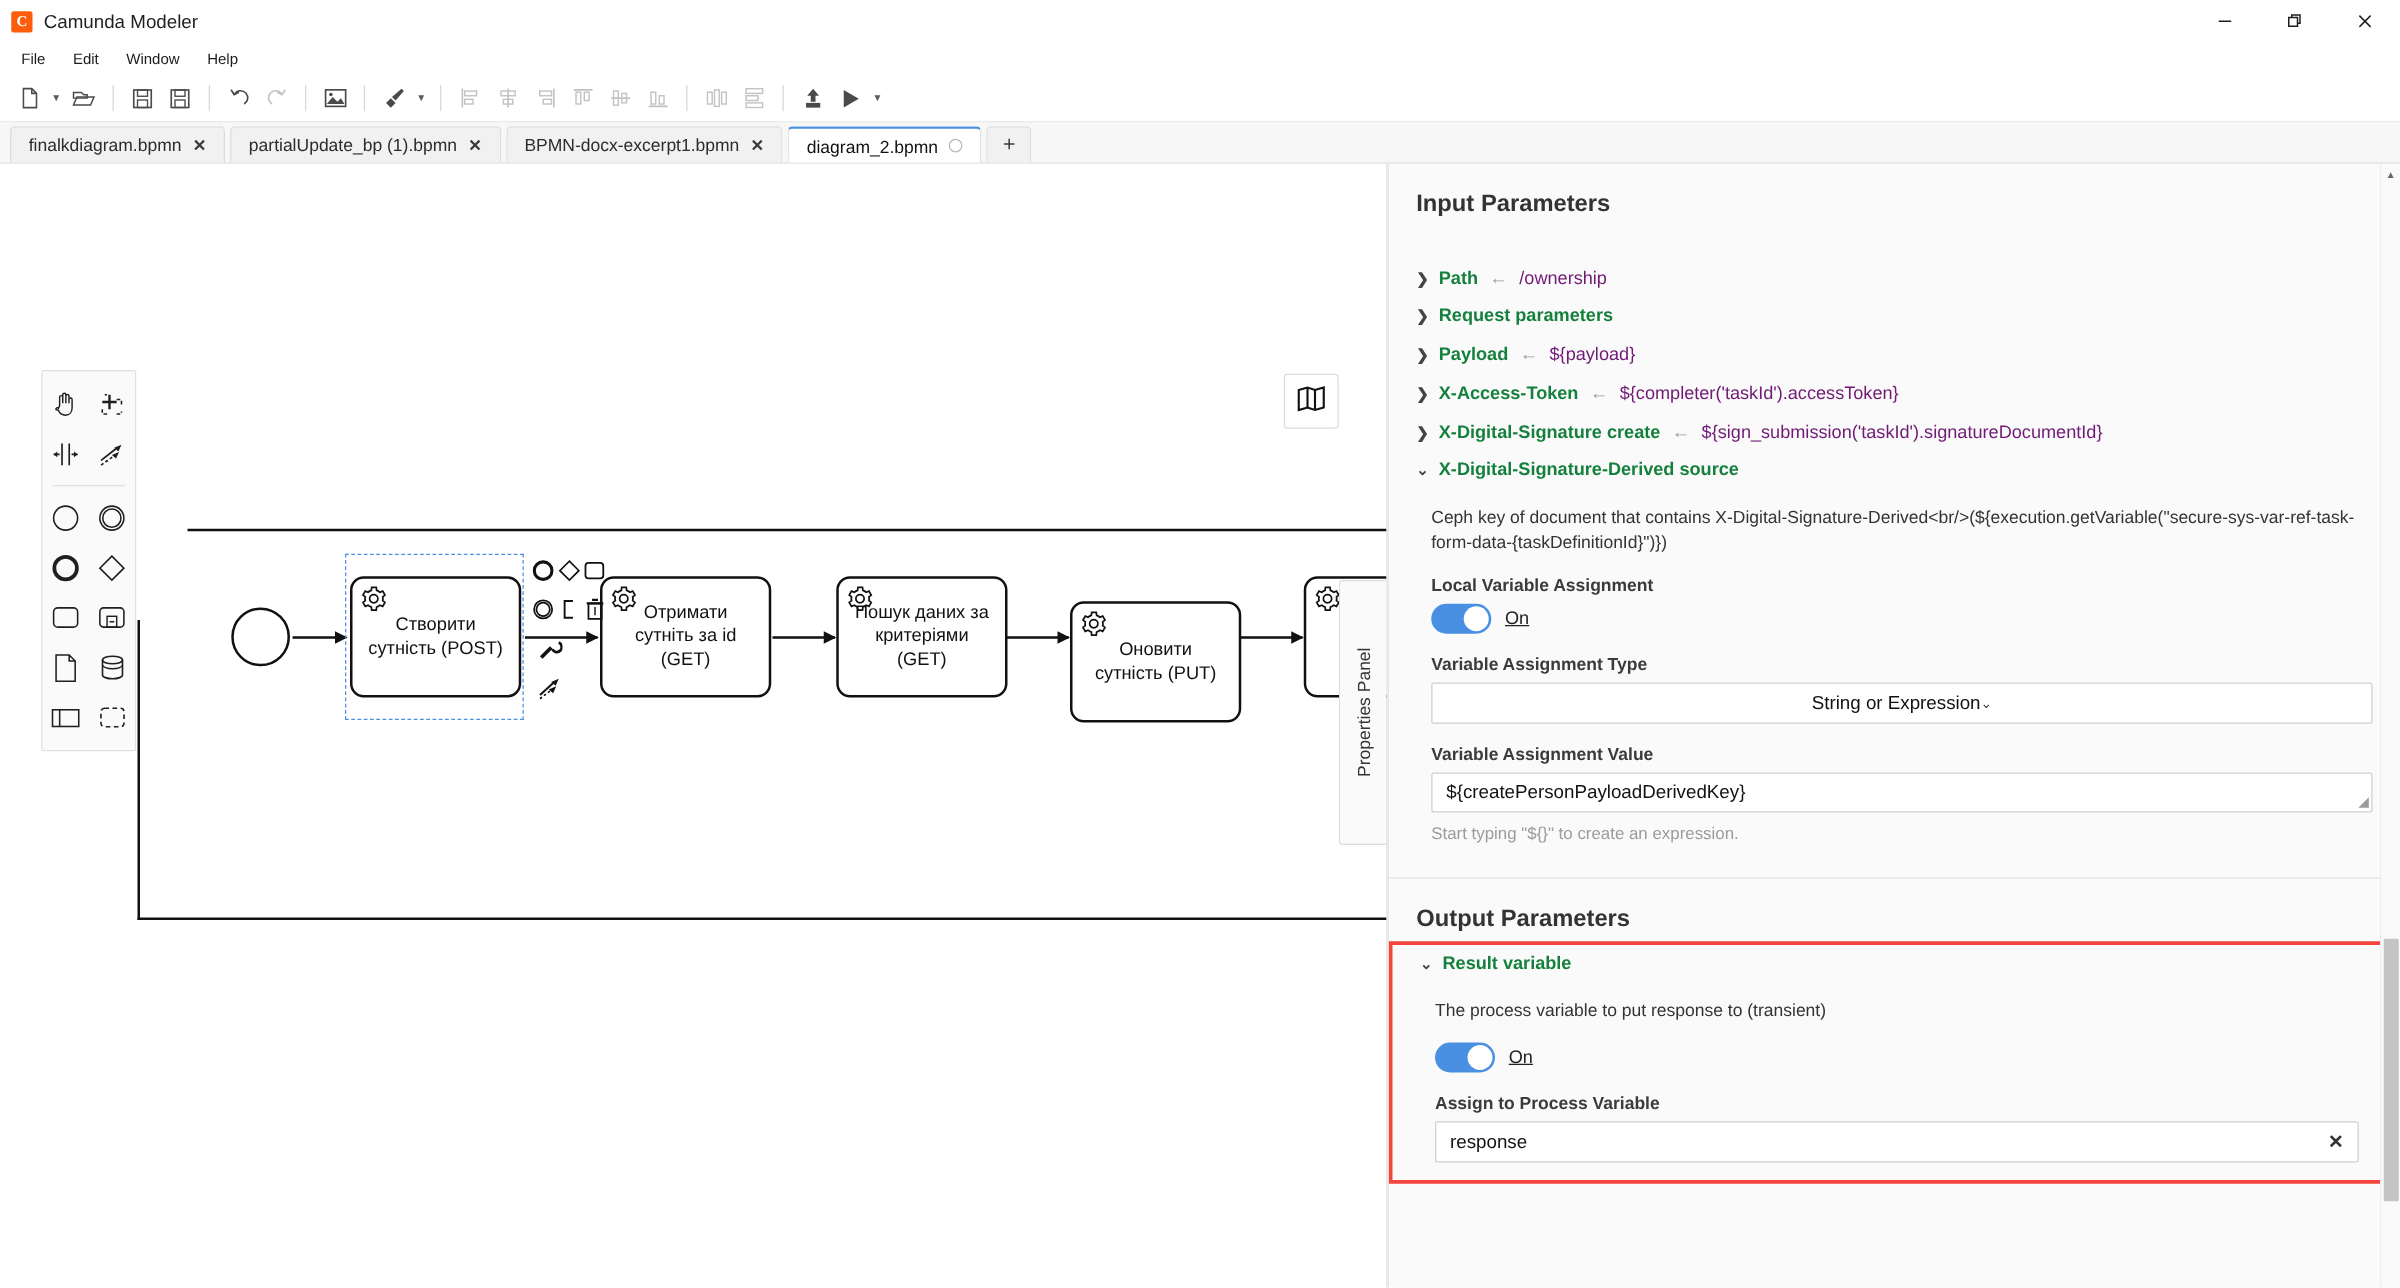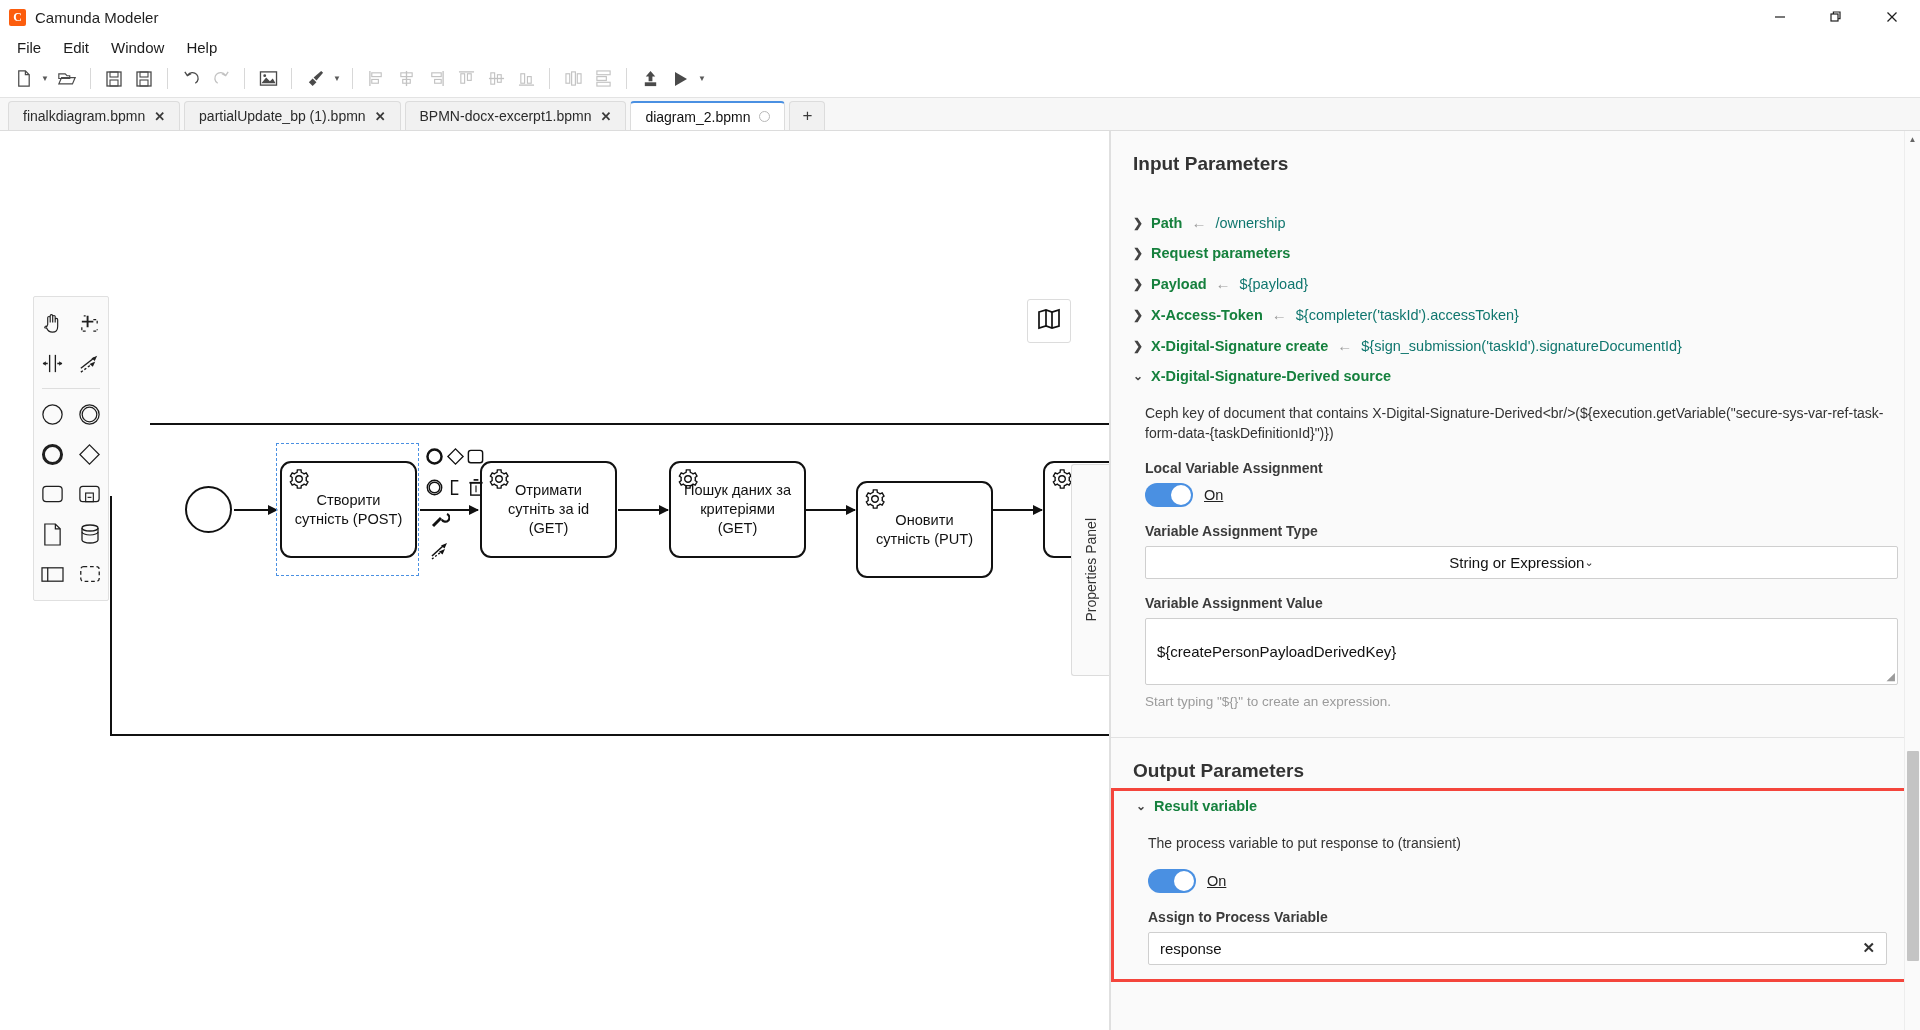--- a/index.html
+++ b/index.html
@@ -30,21 +30,21 @@
   .app-title { font-size: 15px; color: #1f1f1f; }
   .win-controls { position: absolute; right: 0; top: 0; height: 34px; display: flex; }
   .win-btn {
     width: 56px; height: 34px; display: flex; align-items: center; justify-content: center;
     color: #1f1f1f;
   }
 
   
   .menubar {
     height: 26px; display: flex; align-items: center;
-    padding-left: 6px; background: #fff; font-size: 15px; color: #1c1c1c;
+    padding-left: 6px; background: #fff; font-size: 12px; color: #1c1c1c;
   }
   .menu-item { padding: 3px 11px; border-radius: 2px; }
 
   
   .toolbar {
     height: 38px; display: flex; align-items: center;
     padding-left: 8px; gap: 0px; background: #fff;
     border-bottom: 1px solid #e3e3e3;
   }
   .tb-btn {
@@ -174,21 +174,21 @@
     font-size: 19px; font-weight: bold; color: #333;
     padding: 22px 22px 6px 22px;
   }
   .entry {
     display: flex; align-items: center; gap: 9px;
     padding: 7px 22px; font-size: 14.5px; color: #222;
   }
   .chev { font-size: 12px; color: #444; width: 9px; display: inline-block; font-weight: bold;}
   .entry-label { font-weight: bold; color: #15803d; }
   .arrow-in { color: #9b9b9b; font-size: 15px; }
-  .entry-val { color: #0f766e; font-weight: normal; }
+  .entry-val { color: #701a75; font-weight: normal; }
 
   .expanded-body { padding: 4px 22px 14px 34px; }
   .desc { font-size: 14px; color: #333; line-height: 1.45; margin: 8px 0 16px 0; }
   .field-label { font-size: 14px; font-weight: bold; color: #3b3b3b; margin-bottom: 7px; }
 
   .toggle-row { display: flex; align-items: center; gap: 11px; margin-bottom: 16px; }
   .toggle {
     width: 48px; height: 24px; border-radius: 12px; background: #4a90e2;
     position: relative;
   }
@@ -200,21 +200,21 @@
 
   .select-box {
     width: 100%; height: 33px; background: #fff; border: 1px solid #cfcfcf;
     border-radius: 2px; display: flex; align-items: center; justify-content: center;
     padding: 0 11px; font-size: 15px; color: #111; margin-bottom: 16px;
   }
   .select-box .sc { font-size: 11px; color: #333; }
 
   .textarea-box {
     width: 100%; min-height: 32px; background: #fff; border: 1px solid #cfcfcf;
-    border-radius: 2px; padding: 24px 11px; font-size: 15px; color: #111;
+    border-radius: 2px; padding: 6px 11px; font-size: 15px; color: #111;
     position: relative;
   }
   .textarea-box .grip {
     position: absolute; right: 2px; bottom: 1px; font-size: 11px; color: #9b9b9b;
     transform: rotate(0deg);
   }
   .hint { font-size: 13.5px; color: #9b9b9b; margin-top: 9px; }
 
   .divider { height: 1px; background: #e2e2e2; margin: 14px 0 0 0; }
 

